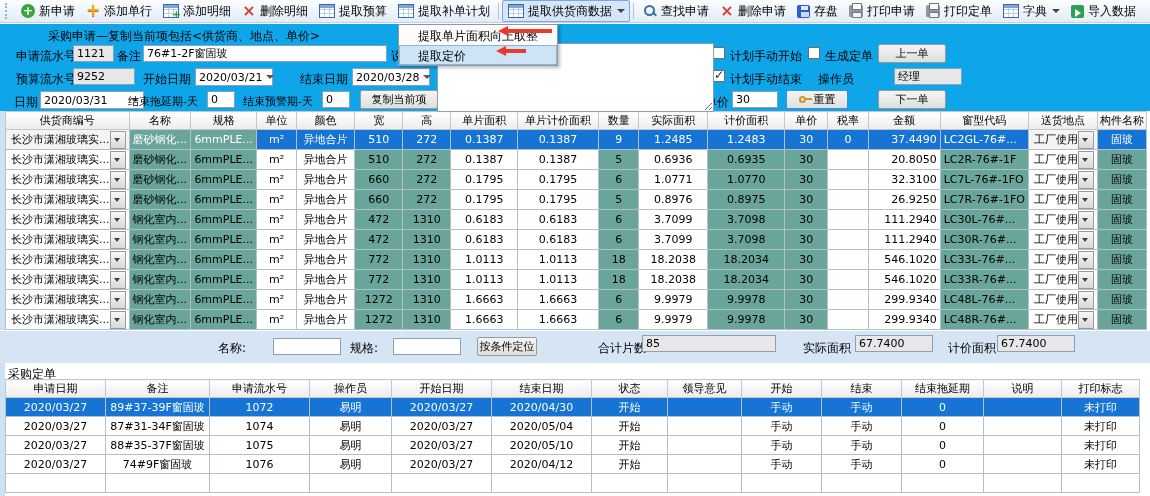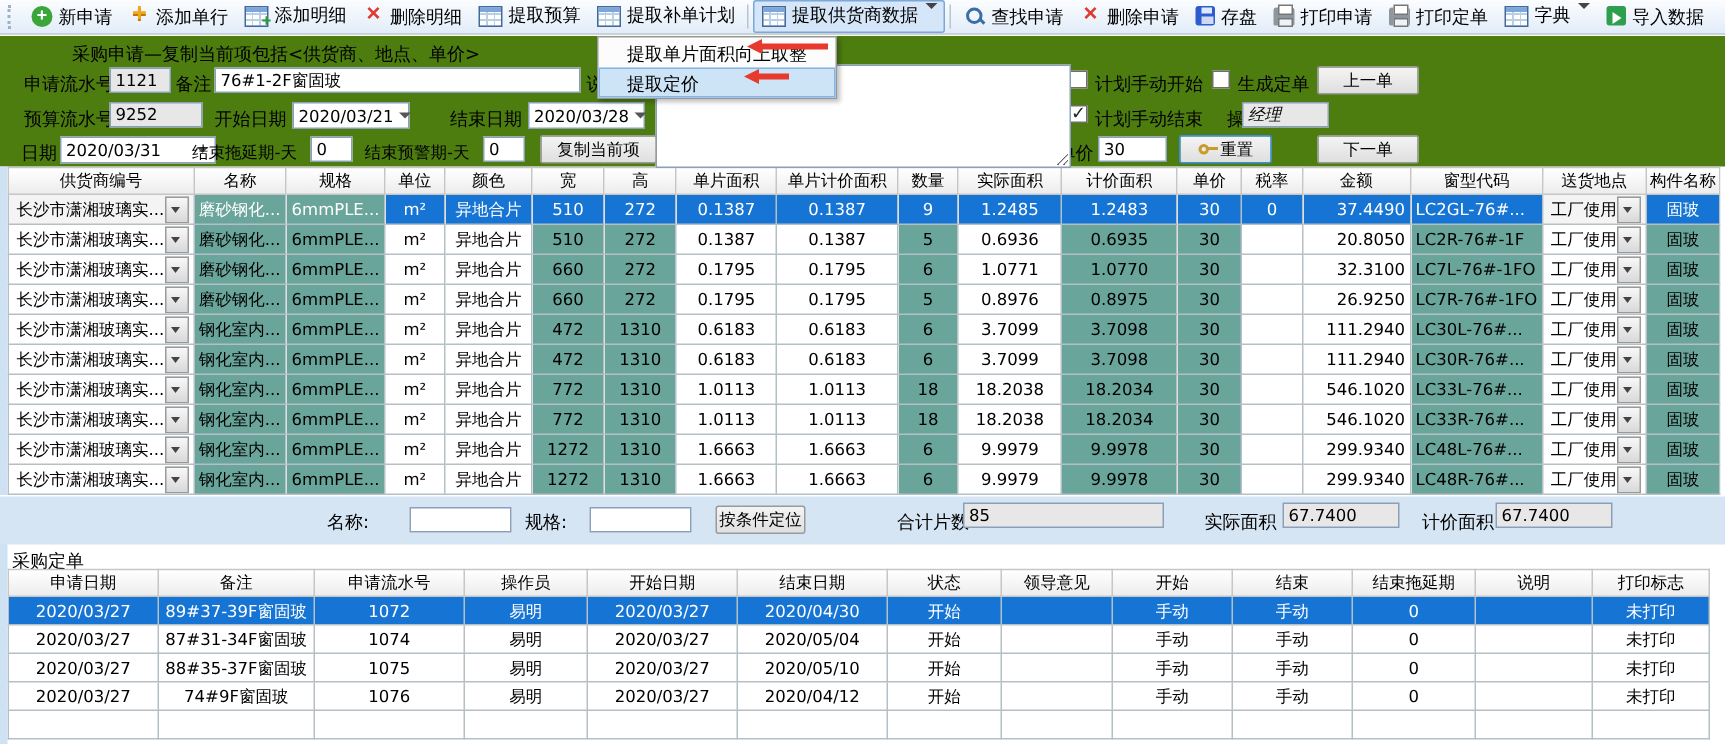--- a/index.html
+++ b/index.html
@@ -5,22 +5,22 @@
   html,body{margin:0;padding:0;background:#fff;}
   .app{position:relative;width:1150px;height:496px;background:#fff;overflow:hidden;
        font-family:"DejaVu Sans","Liberation Sans",sans-serif;font-size:12px;color:#000;}
 
   
   .toolbar{position:absolute;left:0;top:0;width:1150px;height:23px;
            background:linear-gradient(#fbfdff,#e2ecf8);border-bottom:1px solid #c3d1e2;
            display:flex;align-items:center;padding-left:2px;box-sizing:border-box;}
   .tb-grip{width:5px;height:16px;border-left:2px dotted #9fb1c8;margin:0 3px;}
   .tb-sep{width:1px;height:16px;background:#b6c4d6;margin:0 3px;}
-  .tb-item{display:flex;gap:3px;padding:1px 4px;border:1px solid transparent;
-           border-radius:2px;white-space:nowrap;cursor:default;font-family:Liberation Mono, monospace;}
+  .tb-item{display:flex;align-items:center;gap:3px;padding:1px 4px;border:1px solid transparent;
+           border-radius:2px;white-space:nowrap;cursor:default;}
   .tb-item.active{background:#d5e6f8;border-color:#7da7d8;}
   .tb-label{font-size:12px;}
   .tb-caret{width:0;height:0;border-left:4px solid transparent;border-right:4px solid transparent;
             border-top:4px solid #444;margin-left:2px;}
 
   
   .ic{width:16px;height:16px;display:inline-block;position:relative;flex:none;}
   .ic-new::before{content:"+";position:absolute;left:1px;top:1px;width:14px;height:14px;
       background:#3aa63a;color:#fff;border-radius:50%;font-weight:bold;font-size:12px;
       line-height:14px;text-align:center;}
@@ -45,21 +45,21 @@
   .ic-print{width:14px;height:12px;margin:2px 1px;background:#8d979e;border-radius:2px 2px 1px 1px;}
   .ic-print::before{content:"";position:absolute;left:3px;top:-2px;width:8px;height:5px;
       background:#fff;border:1px solid #777;}
   .ic-print::after{content:"";position:absolute;left:3px;bottom:-1px;width:8px;height:4px;
       background:#eef3f8;border:1px solid #777;}
   .ic-import{width:13px;height:13px;margin:1px;background:#2e9e4f;border-radius:2px;}
   .ic-import::after{content:"";position:absolute;left:4px;top:4px;width:0;height:0;
       border-top:4px solid transparent;border-bottom:4px solid transparent;border-left:6px solid #fff;}
 
   
-  .form-panel{position:absolute;left:0;top:23px;width:1150px;height:88px;background:#4d7c0f;
+  .form-panel{position:absolute;left:0;top:23px;width:1150px;height:88px;background:#0ea5e9;
               border-top:1px solid #fff;box-sizing:border-box;}
   .fp-abs{position:absolute;white-space:nowrap;}
   .fld{position:absolute;border:1px solid #8aa0ba;background:#fff;font-size:11px;
        font-family:inherit;padding:0 3px;height:17px;box-sizing:border-box;}
   .fld.ro{background:#e7e7e7;}
   .combo{position:absolute;border:1px solid #8aa0ba;background:#fff;height:18px;box-sizing:border-box;
          display:flex;align-items:center;font-size:11px;padding-left:3px;}
   .combo .cbo-txt{flex:1;}
   .combo .cbo-ar{width:0;height:0;border-left:4px solid transparent;border-right:4px solid transparent;
                  border-top:4px solid #555;margin:0 4px;}
@@ -207,21 +207,21 @@
         <span class="cbo-ar"></span>
     </div>
     <div class="fp-abs" style="left:300px;top:47px;">结束日期</div>
     <div class="combo" style="left:352px;top:44px;width:78px;">
       <span class="cbo-txt">2020/03/28</span>
         <span class="cbo-ar"></span>
     </div>
     <span class="cb checked" style="left:713px;top:46px;"></span>
     <div class="fp-abs" style="left:730px;top:47px;">计划手动结束</div>
     <div class="fp-abs" style="left:818px;top:47px;">操作员</div>
-    <input class="fld ro" style="left: 828px; top: 44px; width: 58px; font-style: italic;" readonly="" value="经理">
+    <input class="fld ro" style="left: 894px; top: 44px; width: 68px;" readonly="" value="经理">
 
     <div class="fp-abs" style="left:14px;top:70px;">日期</div>
     <div class="combo" style="left:40px;top:67px;width:104px;">
       <span class="cbo-txt">2020/03/31</span>
         <span class="cbo-ar"></span>
     </div>
     <div class="fp-abs" style="left:128px;top:70px;font-size:11px;">结束拖延期-天</div>
     <input class="fld" style="left: 207px; top: 67px; width: 28px;" value="0">
     <div class="fp-abs" style="left:243px;top:70px;font-size:11px;">结束预警期-天</div>
     <input class="fld" style="left: 322px; top: 67px; width: 28px;" value="0">

